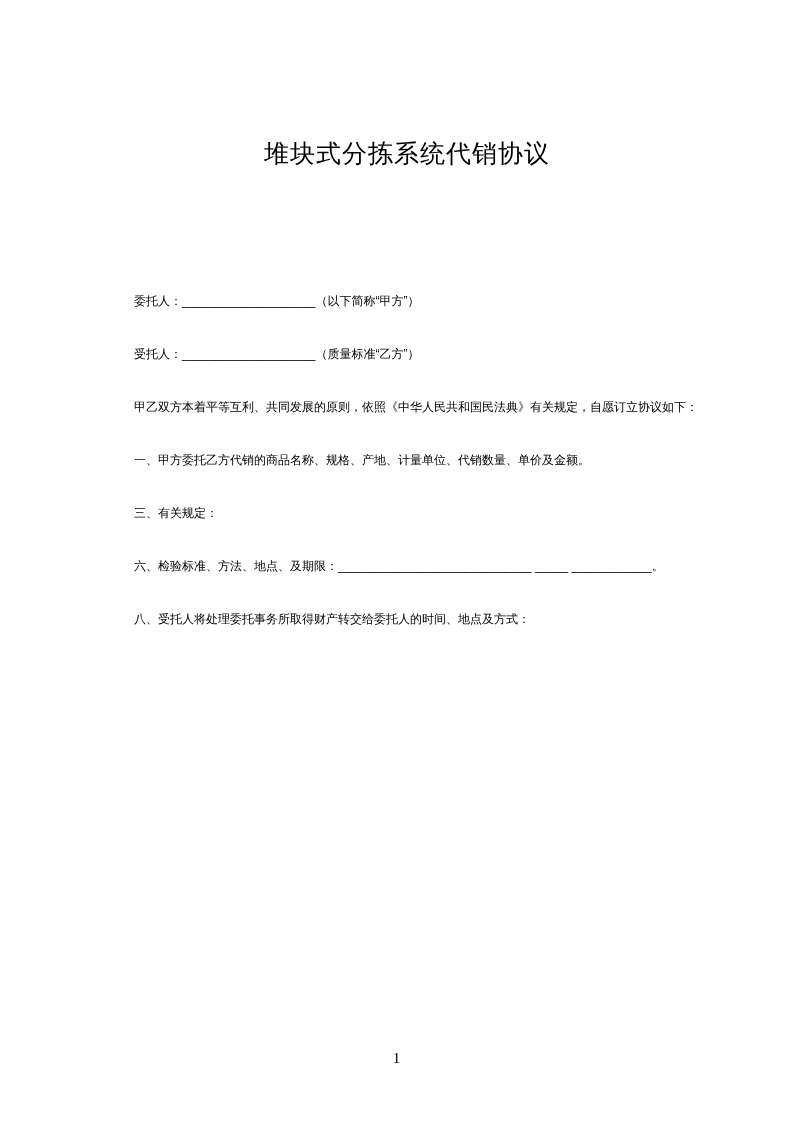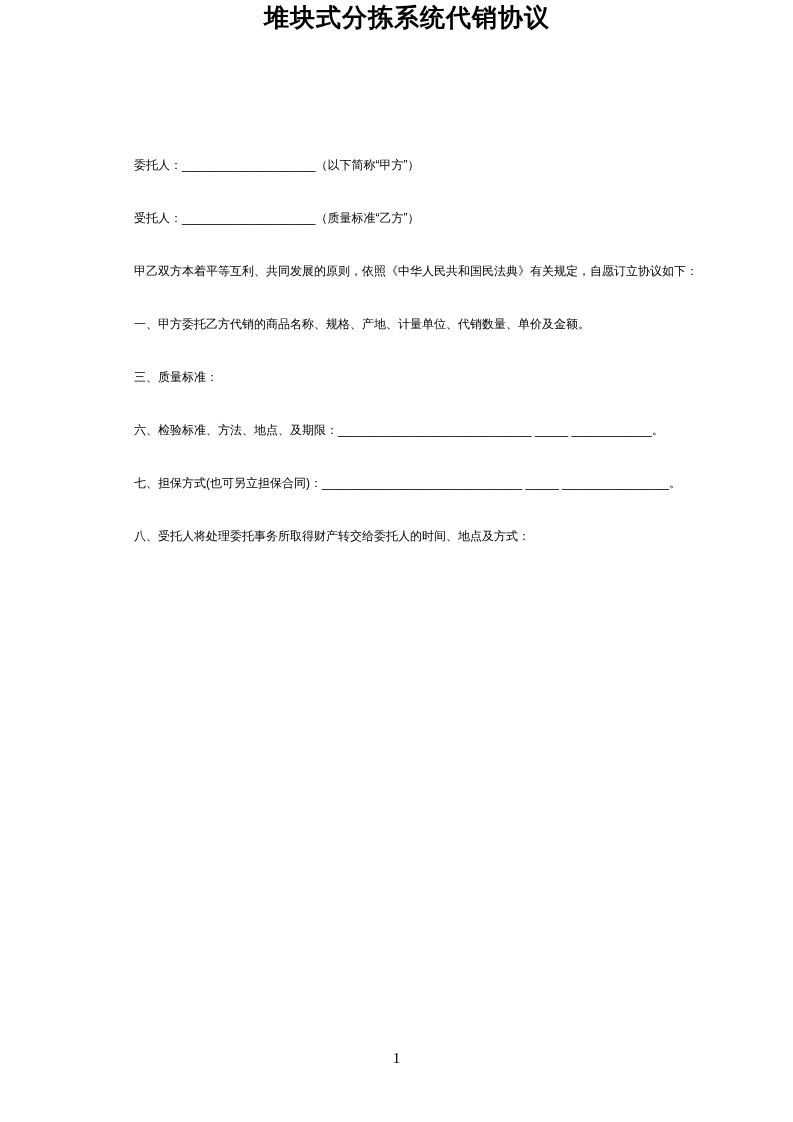--- a/index.html
+++ b/index.html
@@ -18,24 +18,25 @@
     overflow: hidden;
   }
   .content {
     position: absolute;
     left: 102px;
     top: 0;
     width: 610px;
   }
   .title {
     margin: 0;
+    padding-top: 136px;
     padding-bottom: 118px;
     font-size: 25px;
     line-height: 34px;
-    font-weight: 700;
+    font-weight: 400;
     text-align: center;
     letter-spacing: 1px;
   }
   .para {
     margin: 0 0 26px 0;
     font-size: 12px;
     line-height: 27px;
     text-indent: 32px;
     text-align: justify;
     word-break: break-all;
@@ -66,26 +67,25 @@
 
     <p class="para"><span>委托人：</span><span class="blank">____________________</span><span>（以下简称“甲方”）</span></p>
 
     <p class="para"><span>受托人：</span><span class="blank">____________________</span><span>（质量标准“乙方”）</span></p>
 
     <p class="para">甲乙双方本着平等互利、共同发展的原则，依照《中华人民共和国民法典》有关规定，自愿订立协议如下：</p>
 
     <p class="para">一、甲方委托乙方代销的商品名称、规格、产地、计量单位、代销数量、单价及金额。</p>
 
 
-    <p class="para">三、质量标准：</p>
+    <p class="para">三、有关规定：</p>
 
 
 
     <p class="para">六、检验标准、方法、地点、及期限：_____________________________ _____ ____________。</p>
 
-    <p class="para">七、担保方式(也可另立担保合同)：______________________________ _____ ________________。</p>
 
     <p class="para">八、受托人将处理委托事务所取得财产转交给委托人的时间、地点及方式：</p>
 
   </div>
 
   <div class="footer">1</div>
 </div>
 
 </body></html>

